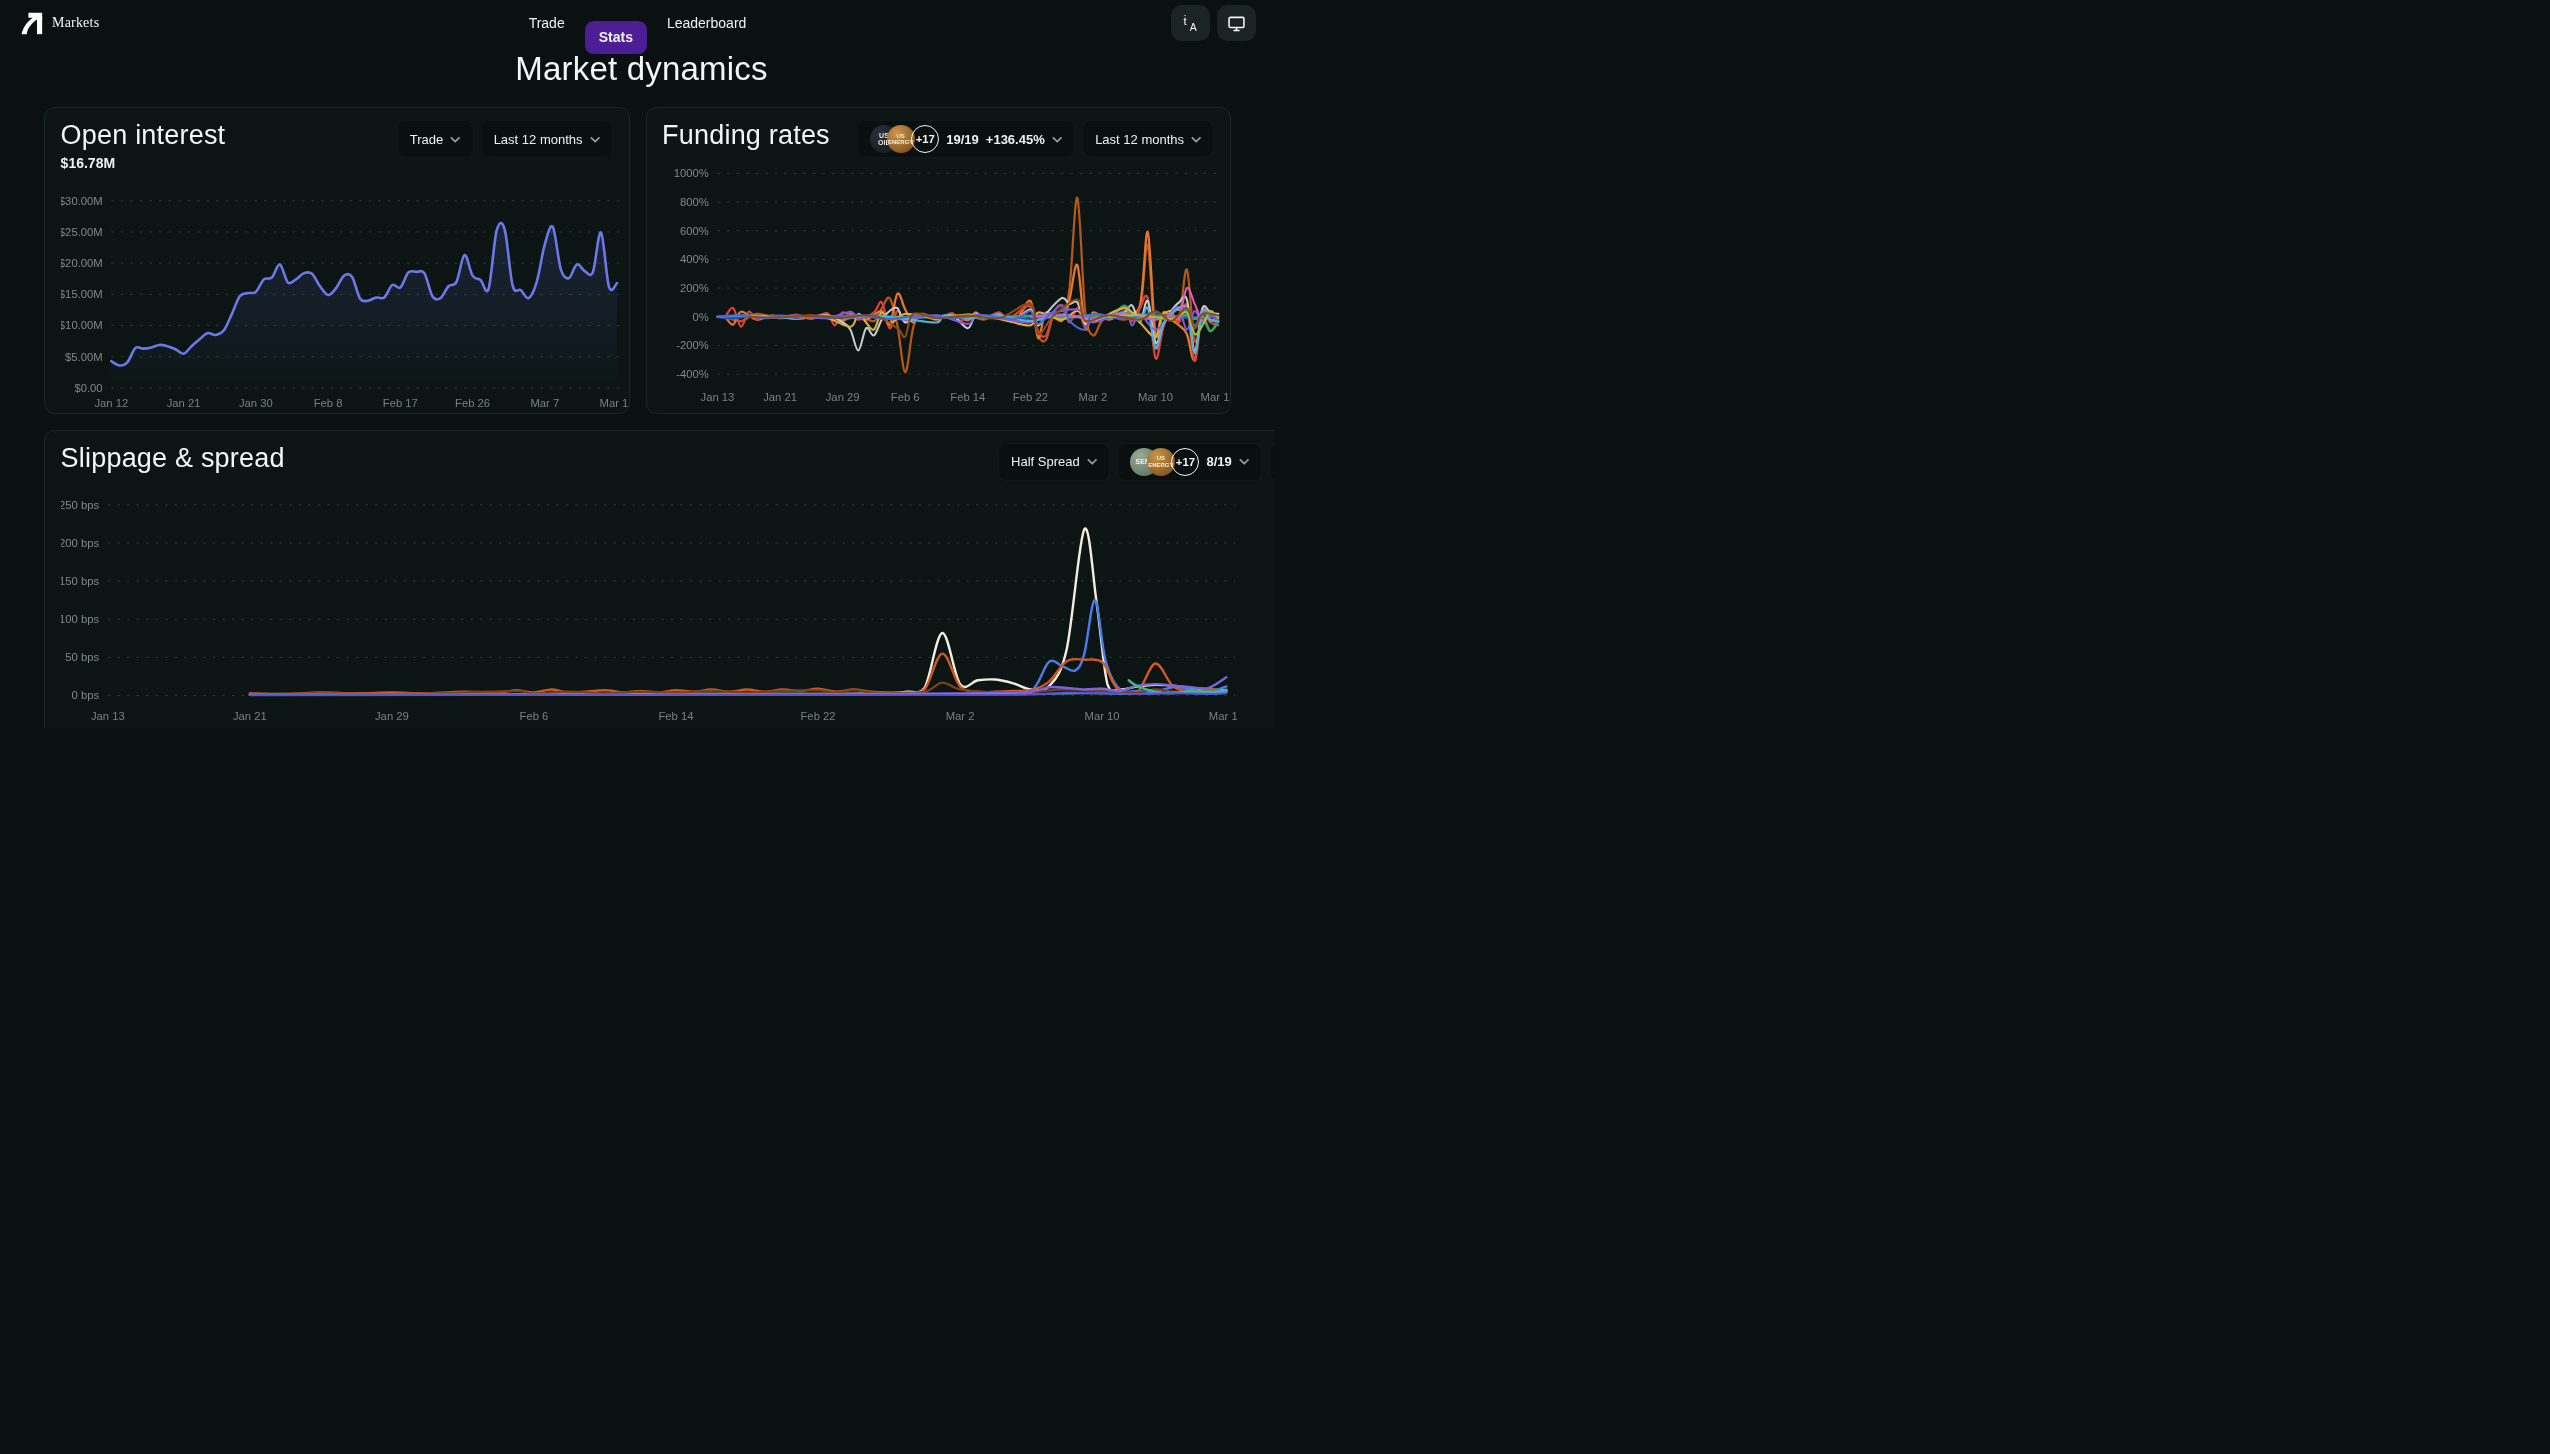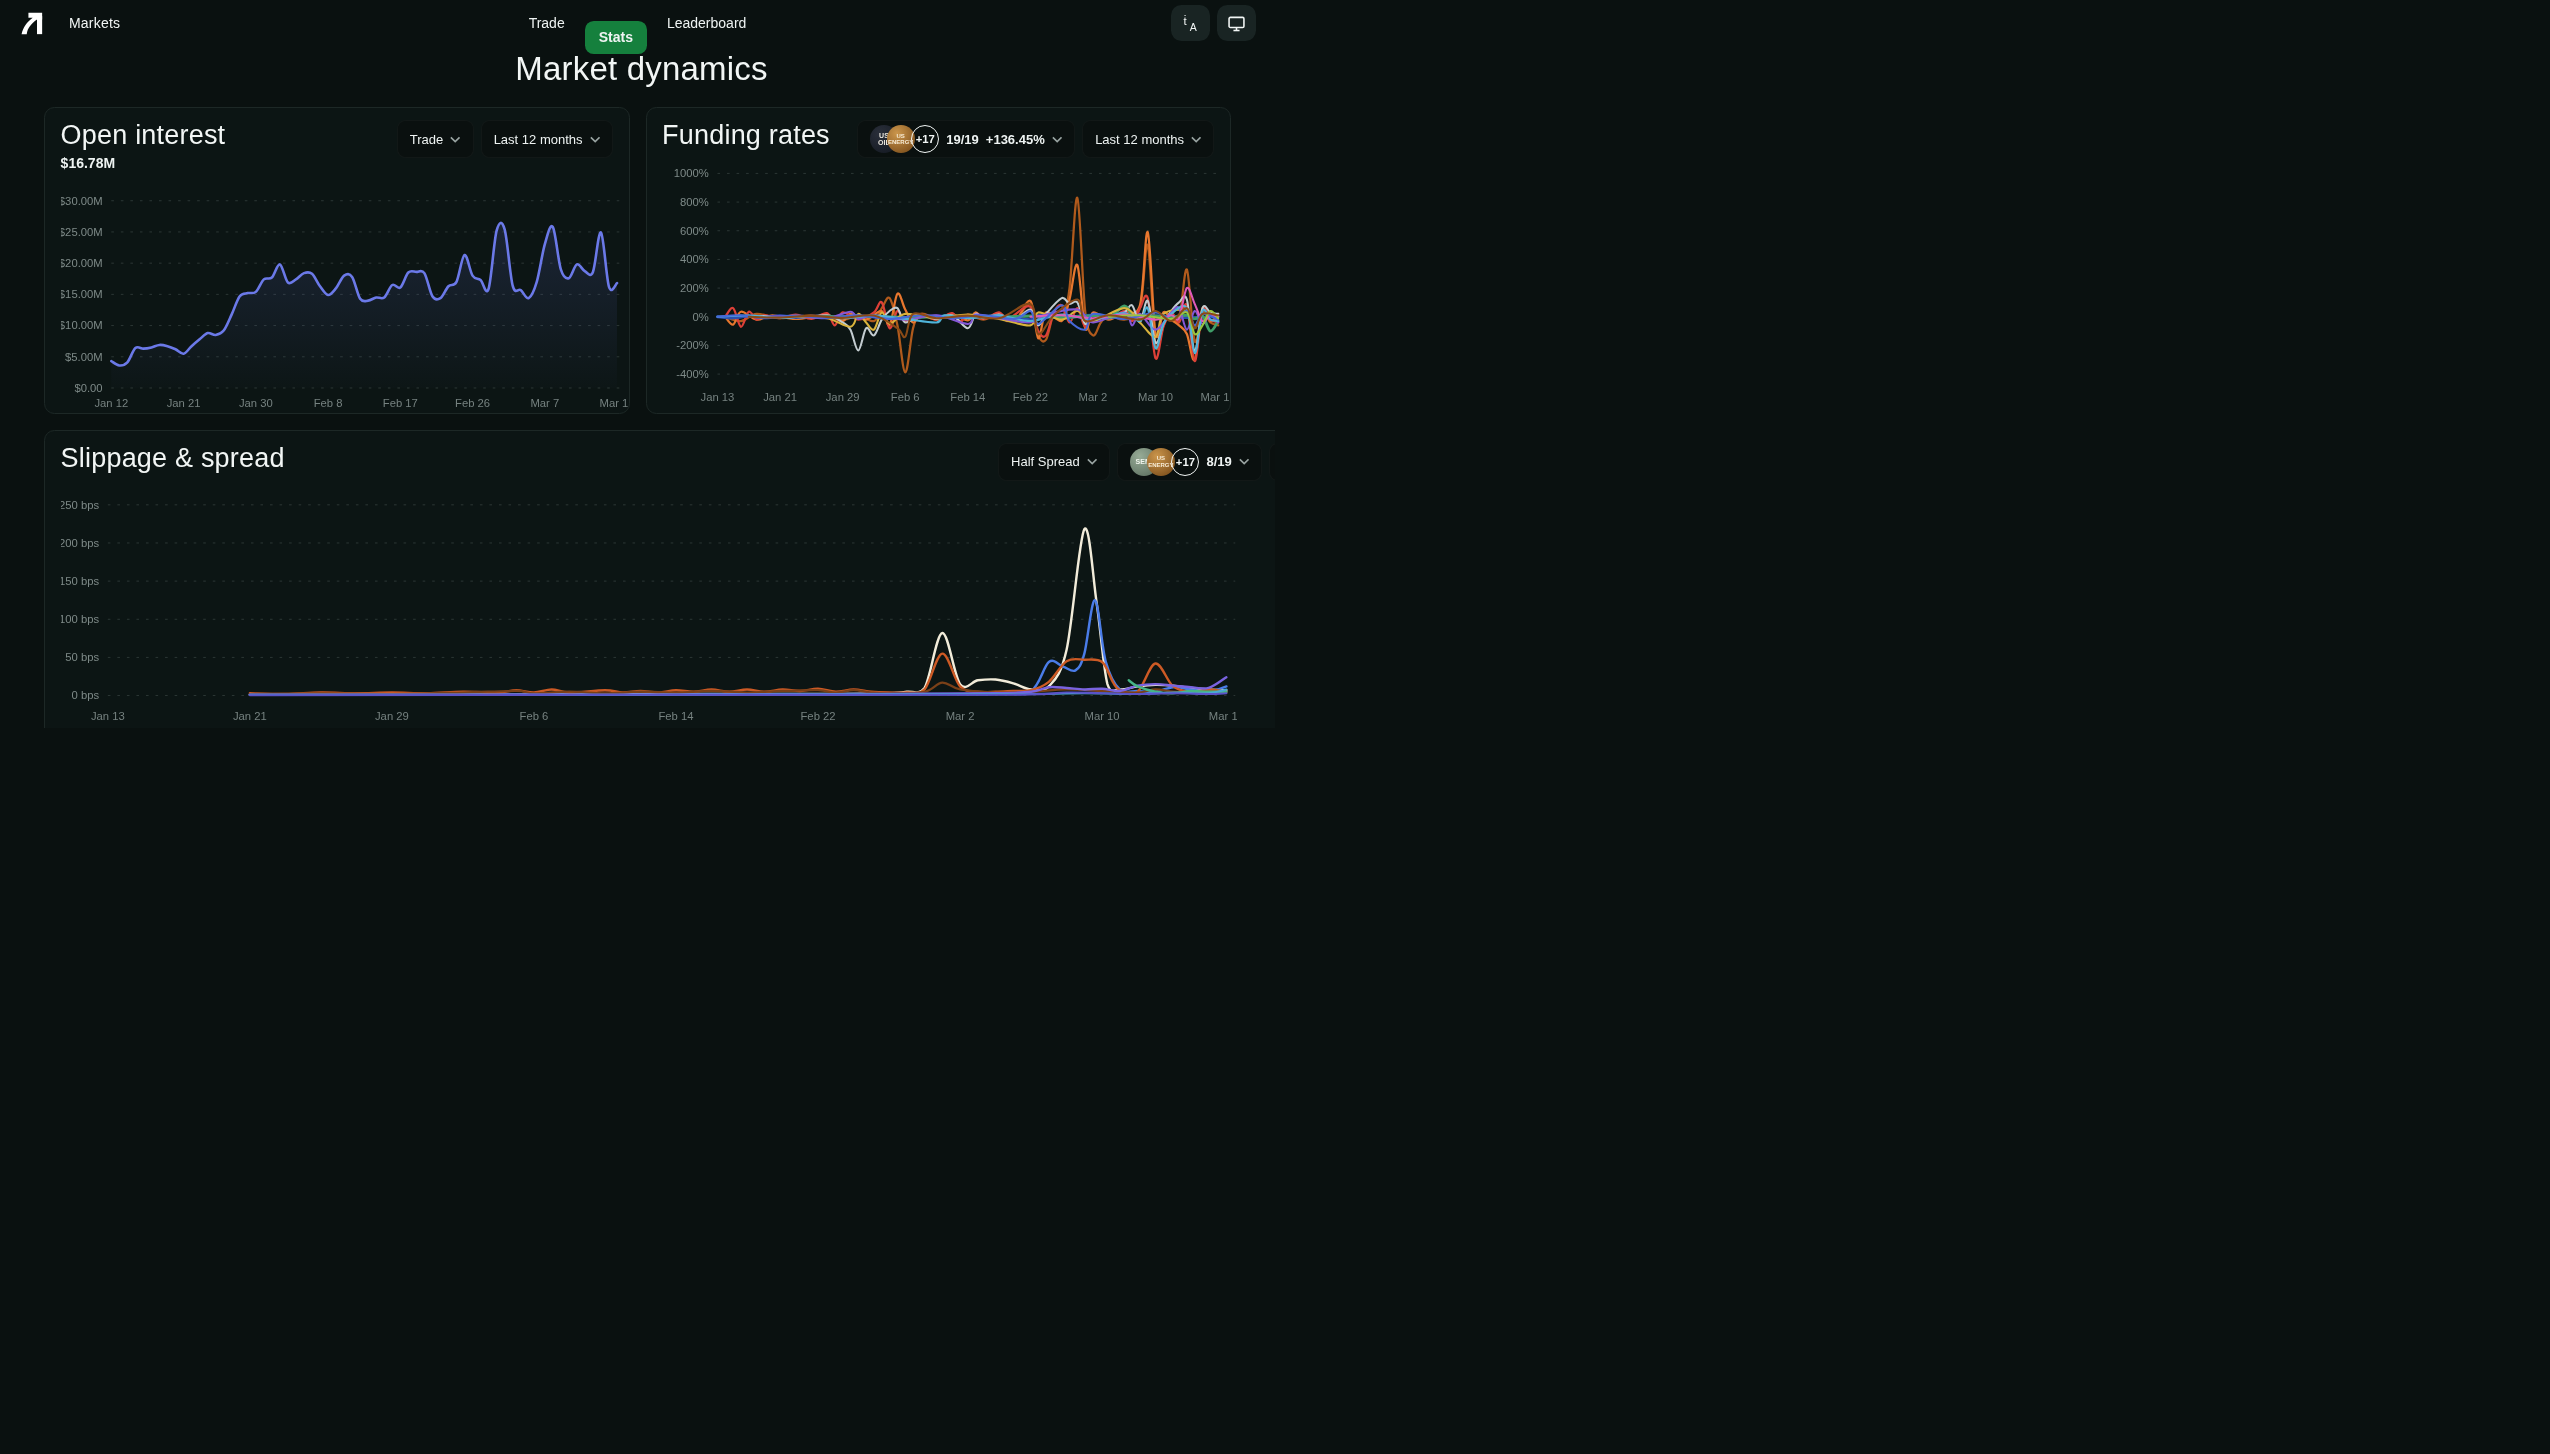--- a/index.html
+++ b/index.html
@@ -8,29 +8,29 @@
     background:#0a1110;
     color:#eef3f2;
     font-family:"Liberation Sans", sans-serif;
     -webkit-font-smoothing:antialiased;
   }
   
   .nav {
     display:flex; align-items:center; justify-content:space-between;
     height:43px; padding:3.5px 19px 0 19px;
   }
-  .brand { display:flex; align-items:center; gap:26px; width:295px; }
+  .brand { display:flex; align-items:center; gap:9px; width:295px;font-family:Liberation Serif, serif; }
   .brand-logo { width:24px; height:24px; display:block; }
   .brand-name { font-size:14px; font-weight:400; color:#f2f6f5; letter-spacing:0.2px; }
   .tabs { display:flex; align-items:center; gap:6px; }
   .tab {
     background:transparent; border:none; color:#eef3f2; cursor:pointer;
     font-family:inherit; font-size:14px; padding:8.7px 14px; border-radius:8.7px;
   }
-  .tab.active { background:#15803d; font-weight:700;margin-top:28px; }
+  .tab.active { background:#4c1d95; font-weight:700;margin-top:28px; }
   .nav-actions { display:flex; gap:7px; width:295px; justify-content:flex-end; }
   .icon-btn {
     width:39px; height:36px; border-radius:10.4px; border:none; cursor:pointer;
     background:#192423; display:flex; align-items:center; justify-content:center;
   }
   
   .page-title {
     text-align:center; font-size:33px; font-weight:500; letter-spacing:0.2px;
     color:#f2f6f5; margin-top:7px; margin-bottom:19px;padding-left:8px;
   }

